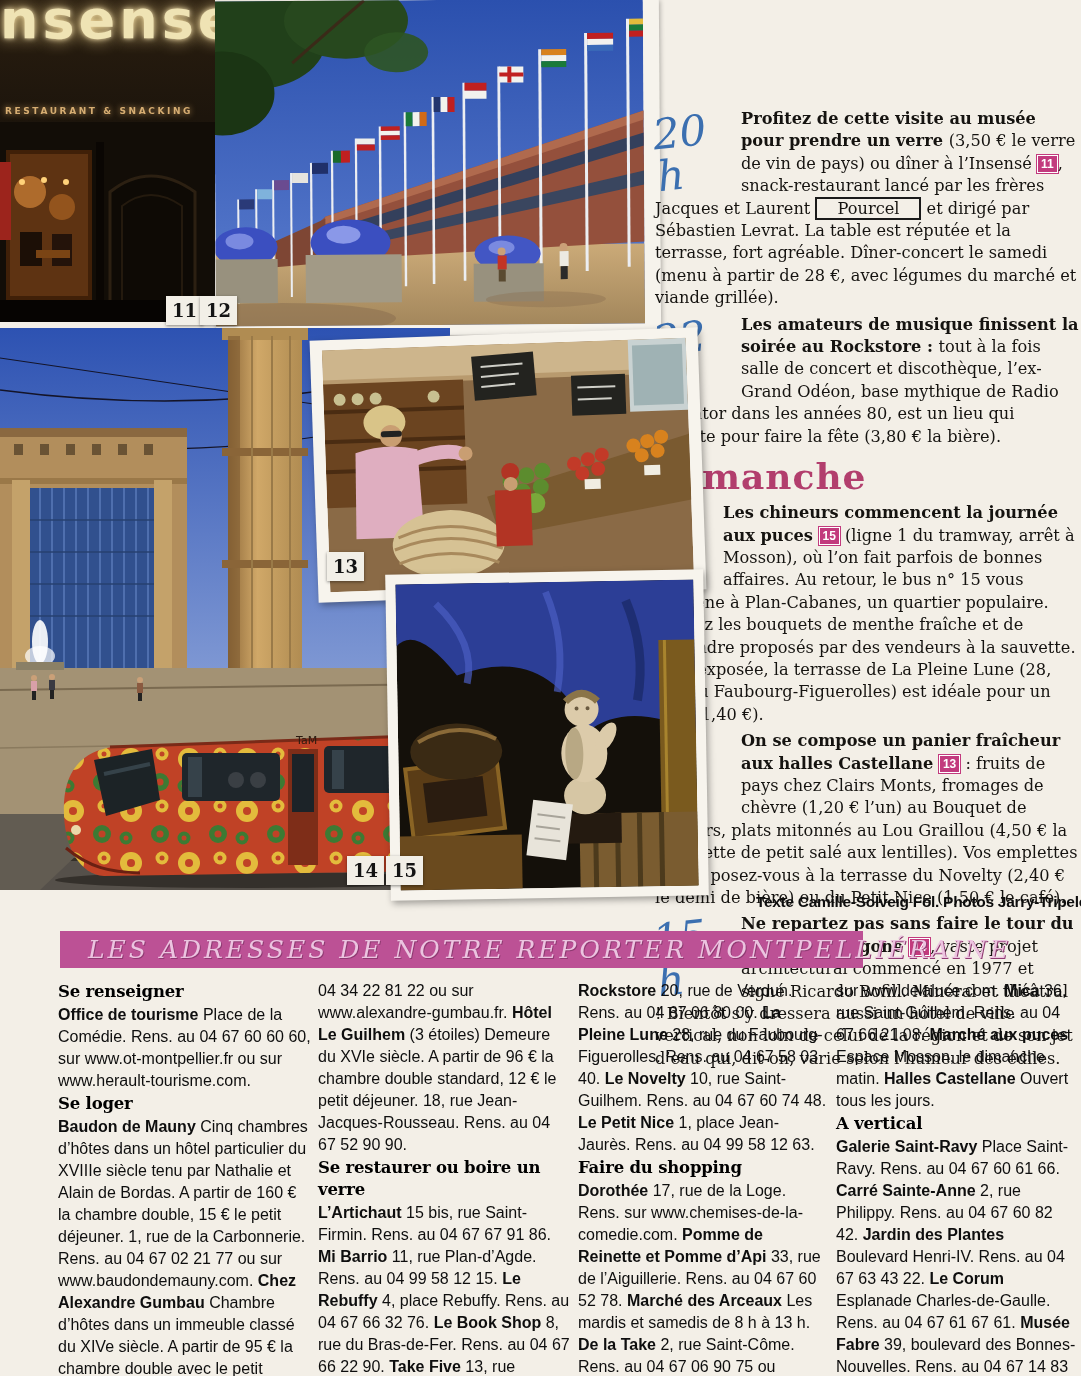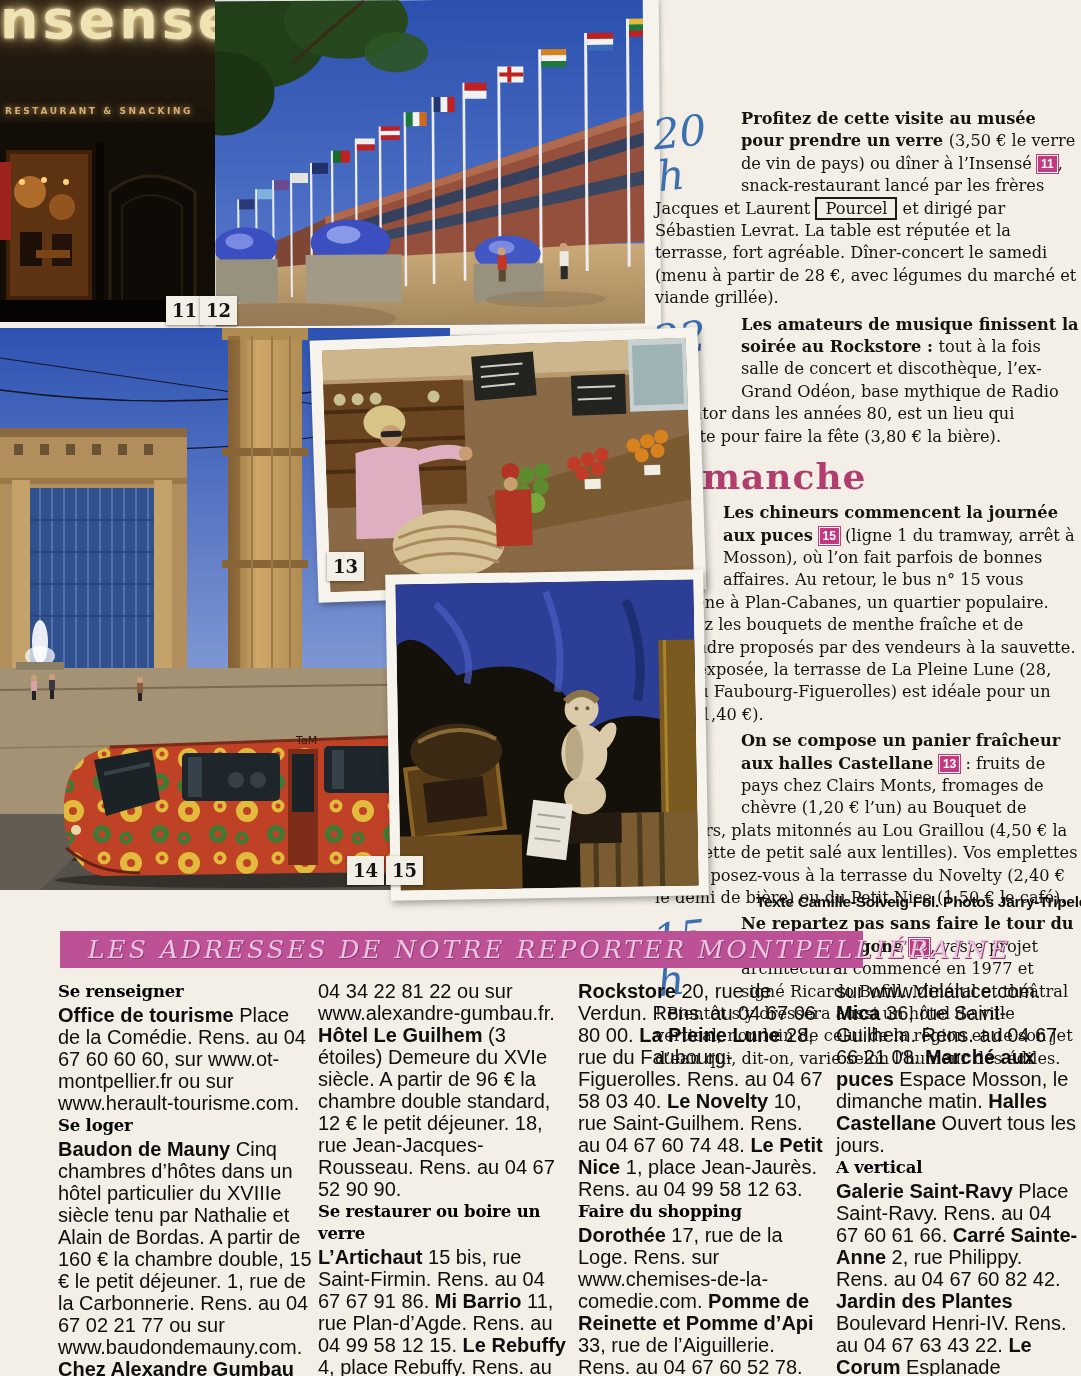--- a/index.html
+++ b/index.html
@@ -42,36 +42,36 @@
   .entry{margin:0 0 4px 0;}
   .entry::after{content:"";display:block;clear:both;}
   .tmark{float:left;width:84px;font:italic 400 42px/42px "DejaVu Serif",serif;
          color:#3b6fb0;transform:rotate(-6deg);margin:2px 2px 0 0;}
   .tmark.narrow{width:66px;}
   .entry p{margin:0;font-size:16.2px;line-height:22.4px;}
   .entry b{font-family:"DejaVu Serif",serif;}
   .badge{display:inline-block;background:#c23a7d;color:#fff;
          font:bold 12px/14px "Liberation Sans",sans-serif;padding:1px 3px;
          border:1px solid #fff;box-shadow:0 0 0 1px #c23a7d;vertical-align:1px;}
-  .boxed{border:2px solid #1a1a1a;padding:0 8px;}
+  .boxed{border:2px solid #1a1a1a;padding:0 20px;}
   .sunday{font:bold 36px/40px "DejaVu Serif",serif;color:#b23e6d;margin:8px 0 6px 0;letter-spacing:1px;}
   .byline{position:absolute;left:676px;top:893px;width:425px;text-align:right;z-index:8;
           font:bold 15.5px "Liberation Sans",sans-serif;letter-spacing:-0.3px;color:#0d0d0d;}
 
   
   .banner{position:absolute;left:60px;top:931px;width:803px;height:37px;background:#bc5195;
           display:flex;align-items:center;padding-left:28px;box-sizing:border-box;z-index:30;}
   .banner span{font:italic 25px "DejaVu Serif",serif;color:#ecc4e0;letter-spacing:3px;
                text-shadow:1px 1px 0 #8f3a72;white-space:nowrap;}
 
   .addr{position:absolute;top:980px;z-index:8;}
   #col1{left:58px;width:254px;} #col2{left:318px;width:254px;}
   #col3{left:578px;width:250px;} #col4{left:836px;width:242px;}
   .addr-head{font:bold 16.5px/22px "DejaVu Serif",serif;color:#000000;margin:1px 0;letter-spacing:-0.2px;}
-  .addr-para{font-family:"Liberation Sans",sans-serif;font-size:20px;line-height:22px;
+  .addr-para{font-family:"Liberation Sans",sans-serif;font-size:16px;line-height:22px;
              margin:0;color:#0e0e0e;}
 </style>
 </head>
 <body>
 
 <div class="page">
 
   <div class="photoA">
     <div class="sign-main">nsense</div>
     <div class="sign-sub">RESTAURANT &amp; SNACKING</div>

